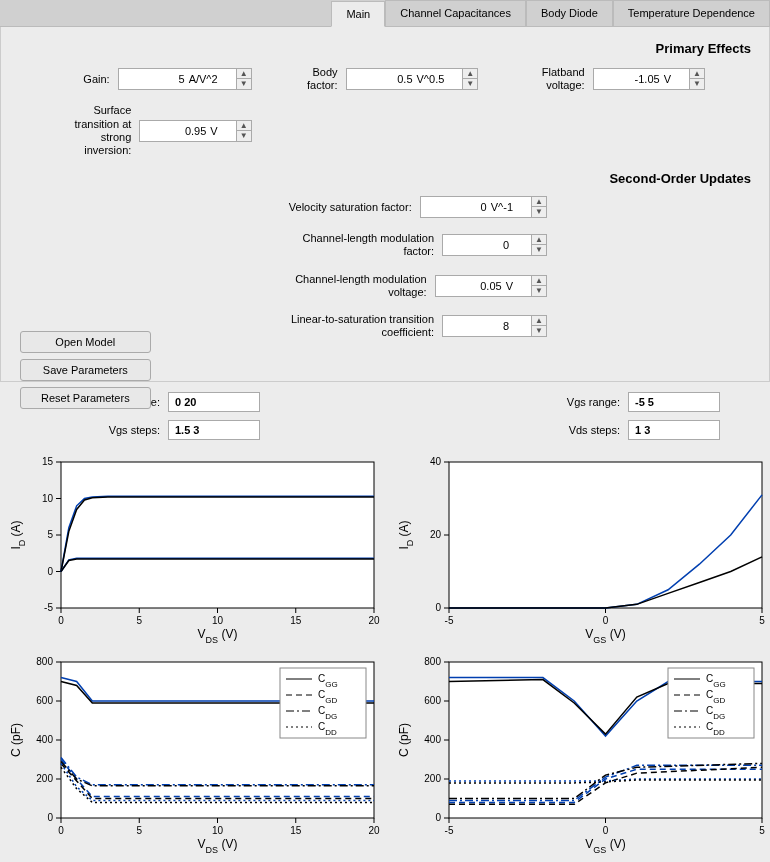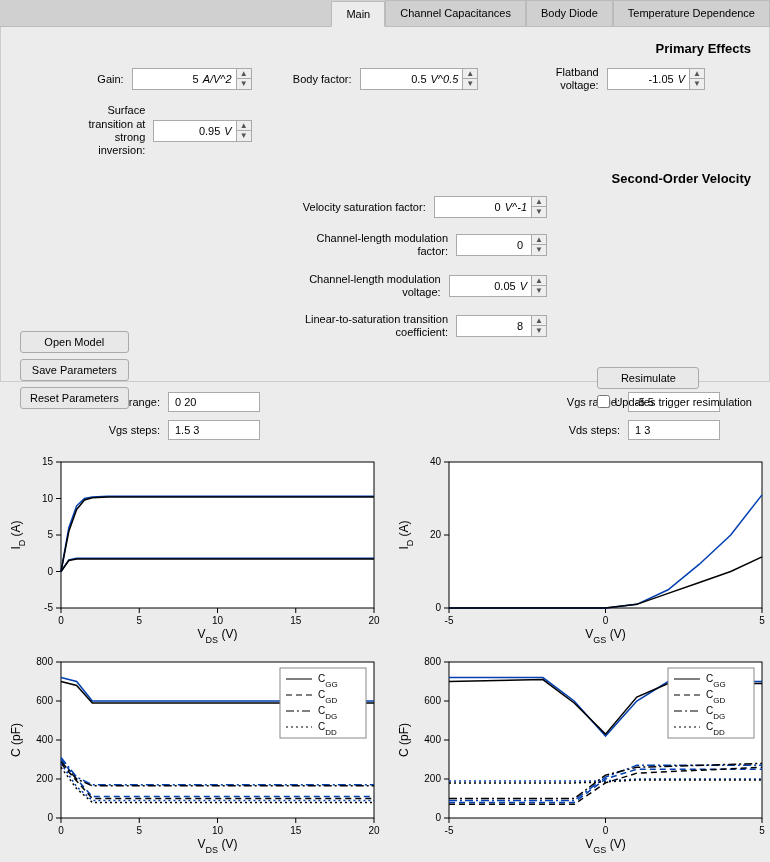--- a/index.html
+++ b/index.html
@@ -8,34 +8,34 @@
   .tab { padding: 6px 14px; border: 1px solid #bbb; border-bottom: none; background: #d0d0d0; cursor: pointer; font-size: 11px; }
   .tab.active { background: #ececec; border-bottom: 1px solid #ececec; position: relative; top: 1px; }
   .panel { padding: 10px 18px 6px 18px; border: 1px solid #ccc; border-top: none; background: #ececec; }
   .section-title { font-weight: bold; text-align: right; font-size: 13px; margin: 4px 0 10px 0; }
   .grid2 { display: grid; grid-template-columns: 1fr 1fr 1fr; column-gap: 40px; row-gap: 12px; max-width: 640px; margin: 0 auto 14px auto; }
   .grid1 { display: grid; grid-template-columns: 1fr; row-gap: 14px; max-width: 640px; margin: 0 auto 10px auto; }
   .row { display: flex; align-items: center; justify-content: flex-end; gap: 8px; }
   .lbl { text-align: right; line-height: 1.2; max-width: 150px; }
   .spin { display: flex; align-items: center; background: #fff; border: 1px solid #aaa; height: 22px; }
   .spin input { border: none; width: 70px; text-align: right; padding: 2px 4px; height: 18px; font-size: 11px; }
-  .spin .unit { padding-right: 4px; white-space: nowrap; font-style: italic; }
+  .spin .unit { padding-right: 18px; white-space: nowrap; }
   .spin .arrows { display: flex; flex-direction: column; border-left: 1px solid #aaa; height: 100%; }
   .arrow { width: 14px; height: 11px; text-align: center; line-height: 9px; font-size: 8px; color: #555; cursor: pointer; background: #eee; }
   .arrow:first-child { border-bottom: 1px solid #aaa; }
   .btn-col { position: absolute; left: 20px; top: 304px; display: flex; flex-direction: column; gap: 6px; }
-  .btn { background: #e8e8e8; border: 1px solid #aaa; border-radius: 3px; padding: 4px 9px; font-size: 11px; cursor: pointer; }
+  .btn { background: #e8e8e8; border: 1px solid #aaa; border-radius: 3px; padding: 4px 20px; font-size: 11px; cursor: pointer; }
   .resim-block { position: absolute; right: 18px; top: 340px; display: flex; flex-direction: column; align-items: flex-start; gap: 6px; }
   .chk { display: flex; align-items: center; gap: 4px; }
   .chk input { width: 13px; height: 13px; }
   .ranges { display: flex; justify-content: space-between; padding: 10px 50px 8px 90px; gap: 40px; }
   .range-col { display: flex; flex-direction: column; gap: 8px; }
   .range-row { display: flex; align-items: center; gap: 8px; }
   .range-row .rlbl { width: 70px; text-align: right; }
-  .range-row input { border: 1px solid #aaa; padding: 2px 6px; width: 92px; height: 20px; font-size: 11px; }
+  .range-row input { border: 1px solid #aaa; padding: 2px 6px; width: 92px; height: 20px; font-size: 11px; font-weight: bold; }
   .plots { display: grid; grid-template-columns: 1fr 1fr; gap: 10px; padding: 6px 6px 0 6px; }
   .plot { background: #ececec; position: relative; }
   svg { display: block; }
   .tick { stroke: #000; stroke-width: 1; }
   .ticklabel { font-size: 10px; fill: #000; }
   .axislabel { font-size: 12px; fill: #000; }
   .curve { fill: none; stroke-width: 1.5; }
   .blue { stroke: #003fb0; }
   .black { stroke: #000; }
   .legend-box { fill: #fff; stroke: #888; }
@@ -95,21 +95,21 @@
         <input value="0.95" style="">
         <span class="unit">V</span>
         <div class="arrows">
               <div class="arrow">▲</div>
               <div class="arrow">▼</div>
             </div>
       </div>
     </div>
   </div>
 
-  <div class="section-title">Second-Order Velocity</div>
+  <div class="section-title">Second-Order Updates</div>
   <div class="grid1">
     <div class="row">
       <div class="lbl">Velocity saturation factor:</div>
       <div class="spin">
         <input value="0" style="">
         <span class="unit">V^-1</span>
         <div class="arrows">
               <div class="arrow">▲</div>
               <div class="arrow">▼</div>
             </div>
@@ -153,27 +153,20 @@
       <div style="width:150px"></div>
     </div>
   </div>
   <div style="height:26px"></div>
 </div>
 
 <div class="btn-col">
   <button class="btn">Open Model</button>
   <button class="btn">Save Parameters</button>
   <button class="btn">Reset Parameters</button>
-</div>
-<div class="resim-block">
-  <button class="btn" style="width:102px">Resimulate</button>
-  <label class="chk">
-    <input type="checkbox" style="">
-    <span>Updates trigger resimulation</span>
-  </label>
 </div>
 </div>
 
 <div class="ranges">
   <div class="range-col">
     <div class="range-row">
       <div class="rlbl">Vds range:</div>
       <input value="0 20" style="">
     </div>
     <div class="range-row">

